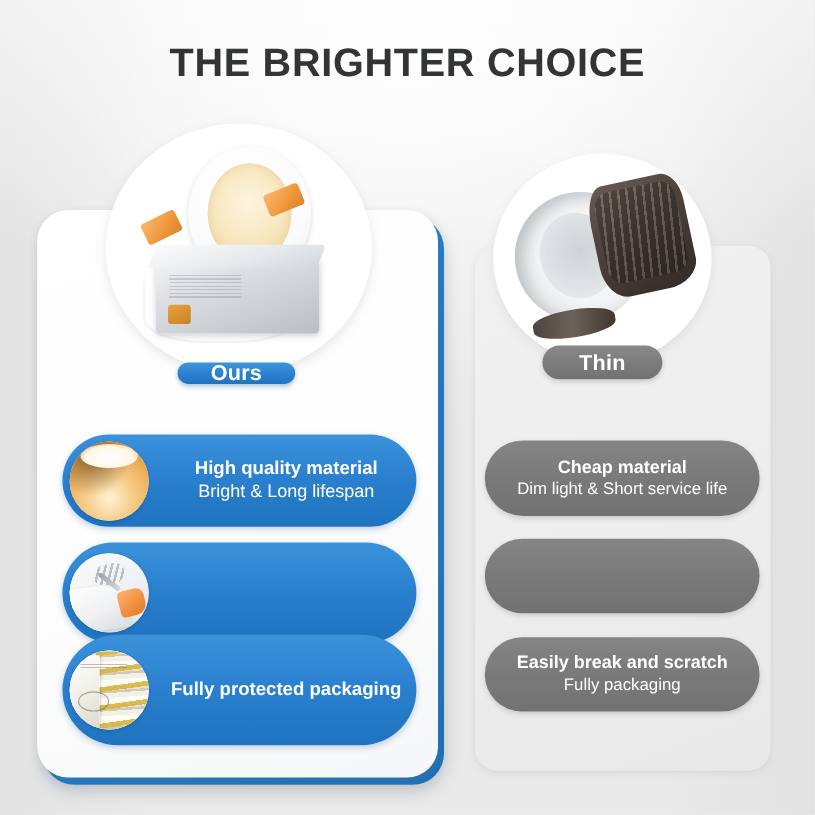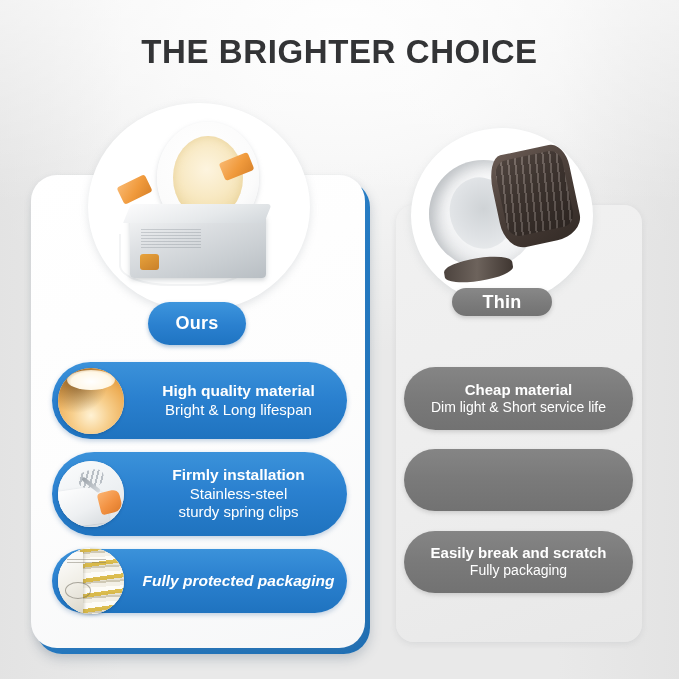--- a/index.html
+++ b/index.html
@@ -213,21 +213,21 @@
     justify-content: center;
     border-radius: 999px;
     font-weight: bold;
     color: #ffffff;
     white-space: nowrap;
   }
   #ours-badge {
     left: 148px;
     top: 302px;
     width: 98px;
-    height: 43px;
+    height: 18px;
     font-size: 18px;
     background: linear-gradient(180deg, #3d95dd 0%, #2a80cf 55%, #1f74c2 100%);
     box-shadow: 0 2px 4px rgba(30,90,150,0.35);
     letter-spacing: 0.2px;
   }
   #other-badge {
     left: 452px;
     top: 288px;
     width: 100px;
     height: 28px;
@@ -374,21 +374,21 @@
     box-shadow: 0 2px 4px rgba(120,120,120,0.28);
     justify-content: flex-end;
   }
   .pill-other .pill-text { padding: 0 10px; }
   .pill-other .pill-title { font-size: 15px; }
   .pill-other .pill-sub { font-size: 14px; }
 
   
   #pill-ours-0  { top: 362px; height: 77px; }
   #pill-ours-1  { top: 452px; height: 84px; }
-  #pill-ours-2  { top: 549px; height: 64px; font-style: italic; }
+  #pill-ours-2  { top: 529px; height: 92px; }
 
   #pill-other-0 { top: 367px; height: 63px; }
   #pill-other-1 { top: 449px; height: 62px; }
   #pill-other-2 { top: 531px; height: 62px; }
 </style>
 </head>
 <body>
 
 <div id="bg-wrap">
   <div id="bg-vignette"></div>
@@ -427,25 +427,20 @@
   </div>
 </div>
 
 <div class="pill pill-ours" id="pill-ours-1">
   <div class="pill-thumb">
     <div class="th-clip-bg"></div>
     <div class="th-clip-body"></div>
     <div class="th-clip-coil"></div>
     <div class="th-clip-arm"></div>
     <div class="th-clip-orange"></div>
-  </div>
-  <div class="pill-text">
-    <div class="pill-title">Firmly installation</div>
-    <div class="pill-sub">Stainless-steel</div>
-    <div class="pill-sub">sturdy spring clips</div>
   </div>
 </div>
 
 <div class="pill pill-ours" id="pill-ours-2">
   <div class="pill-thumb">
     <div class="th-pack-bg"></div>
     <div class="th-pack-rows"></div>
     <div class="th-pack-tape"></div>
     <div class="th-pack-front"></div>
     <div class="th-pack-mark"></div>

